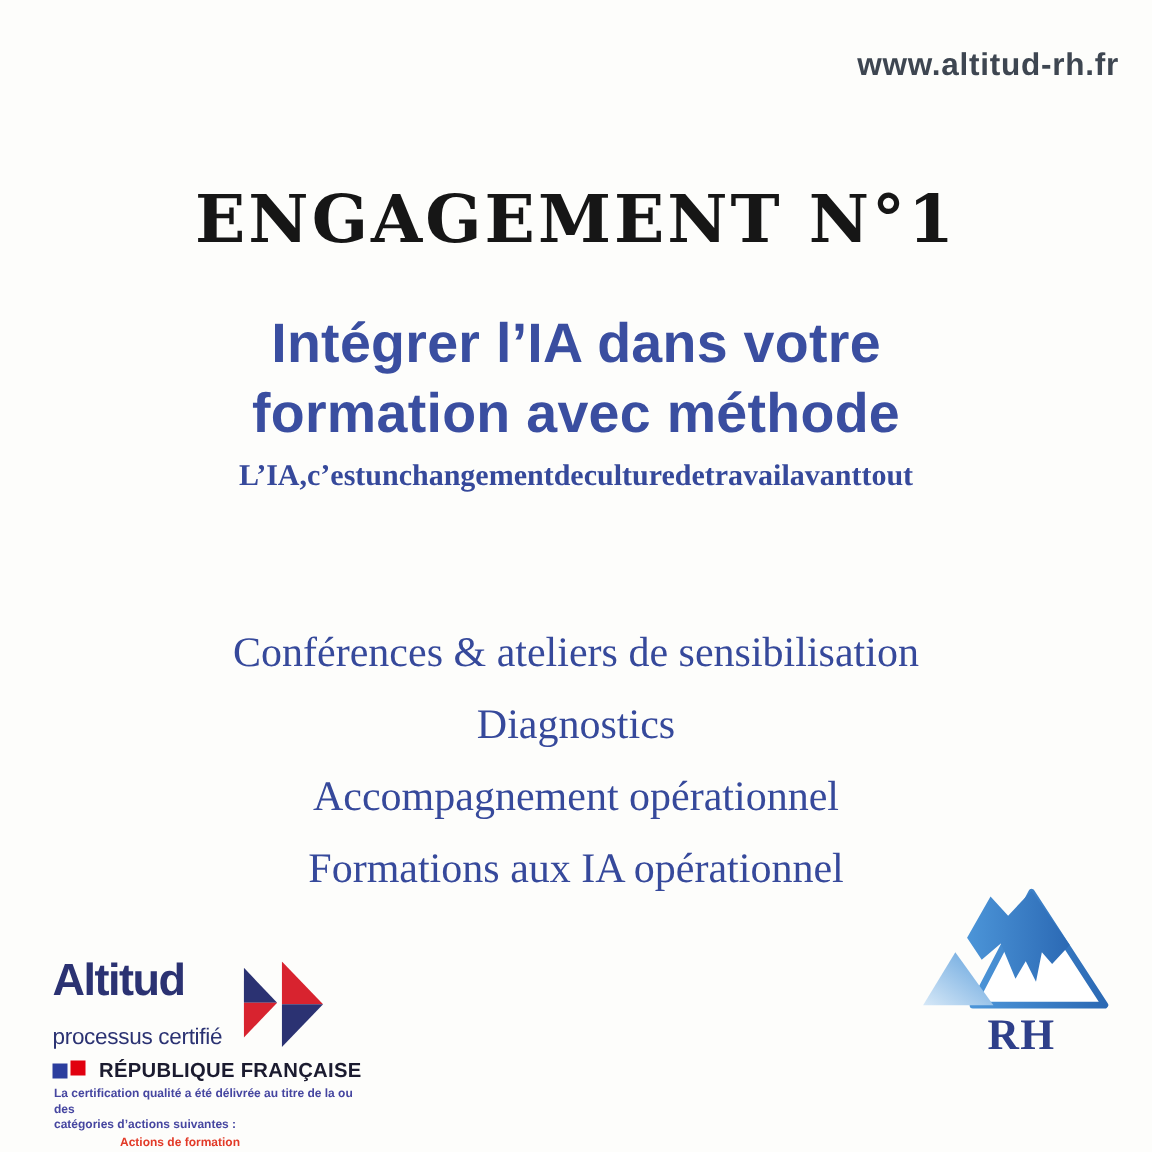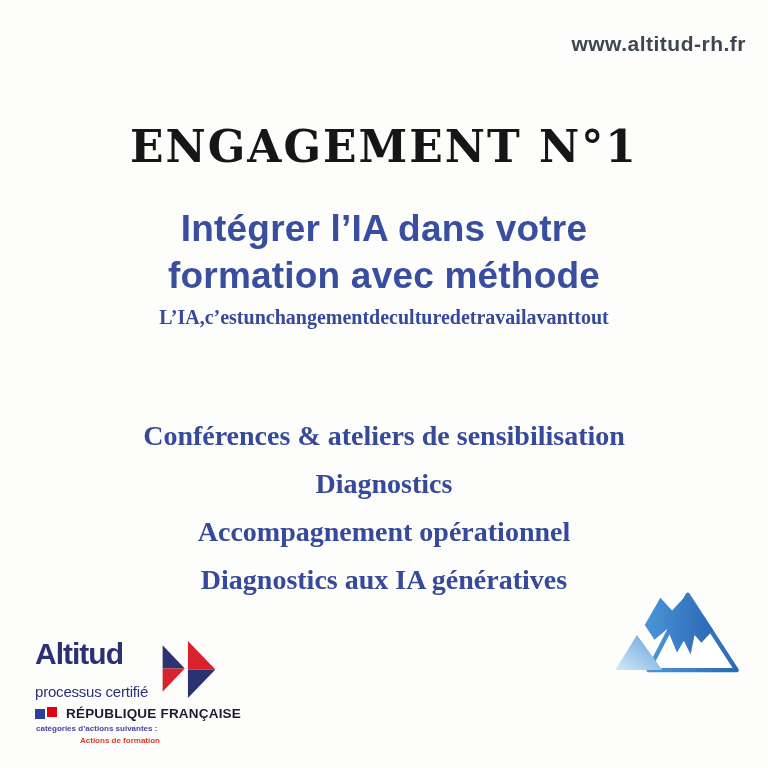--- a/index.html
+++ b/index.html
@@ -49,21 +49,21 @@
     line-height:24px;
     letter-spacing:0px;
     color:var(--list-blue,#36499B);
   }
 
   .services {
     position:absolute;
     top:414px; left:0; width:100%;
     text-align:center;
     font-family:"Liberation Serif", serif;
-    font-weight:700;
+    font-weight:400;
     font-size:28px;
     color:var(--list-blue,#36499B);
   }
   .services .service { height:48px; line-height:44px; }
 
   
   .qualiopi { position:absolute; left:35px; top:638px; width:230px; }
   .q-brand {
     font-size:30px; font-weight:700; letter-spacing:-1px;
     color:var(--navy,#2B3272);
@@ -123,40 +123,41 @@
 <div class="heading">
   <span>Intégrer l’IA dans votre</span><br>
   <span>formation avec méthode</span>
   <span class="subline">L’IA,c’estunchangementdeculturedetravailavanttout</span>
 </div>
 
 <div class="services">
   <div class="service">Conférences &amp; ateliers de sensibilisation</div>
   <div class="service">Diagnostics</div>
   <div class="service">Accompagnement opérationnel</div>
-  <div class="service">Diagnostics aux IA génératives</div>
+  <div class="service">Formations aux IA opérationnel</div>
 </div>
 
 <div class="qualiopi">
   <div class="q-brand">Altitud</div>
   <div class="q-tagline">processus certifié</div>
   <svg class="q-arrows" width="54" height="57" viewBox="0 0 50 54">
     <polygon points="0,4 0,26 21,26" fill="#2B3272"></polygon>
     <polygon points="0,26 0,48 21,26" fill="#D8232F"></polygon>
     <polygon points="24,0 24,27 50,27" fill="#D8232F"></polygon>
     <polygon points="24,27 24,54 50,27" fill="#2B3272"></polygon>
   </svg>
   <div class="rf-row">
     <div class="rf-flag">
       <div class="b"></div>
         <div class="r"></div>
     </div>
     <div class="rf-text">RÉPUBLIQUE FRANÇAISE</div>
   </div>
   <div class="cert">
+    <div>La certification qualité a été délivrée au titre de la ou des</div>
     <div>catégories d’actions suivantes :</div>
     <div class="actions">Actions de formation</div>
   </div>
 </div>
 
 <div class="altitud">
   <svg class="mountain" width="140" height="88" viewBox="0 0 140 90">
     <defs>
       <linearGradient id="g1" x1="0" y1="0" x2="1" y2="0">
         <stop offset="0" stop-color="#4C95D8"></stop>
@@ -164,13 +165,14 @@
       </linearGradient>
       <linearGradient id="g2" x1="0" y1="1" x2="1" y2="0">
         <stop offset="0" stop-color="#D6E8F7"></stop>
         <stop offset="1" stop-color="#5FA0DC"></stop>
       </linearGradient>
     </defs>
     <polygon points="42,86 82,9 132,86" fill="#ffffff" stroke="url(#g1)" stroke-width="4.5" stroke-linejoin="round"></polygon>
     <path d="M38,40 L54,12 L66,25 L82,8 L108,45 L96,58 L89,50 L85,70 L78,56 L71,68 L61,44 L48,55 Z" fill="url(#g1)"></path>
     <polygon points="8,86 30,50 56,86" fill="url(#g2)"></polygon>
   </svg>
+  <div class="alt-sub">RH</div>
 </div>
 
 </body></html>

